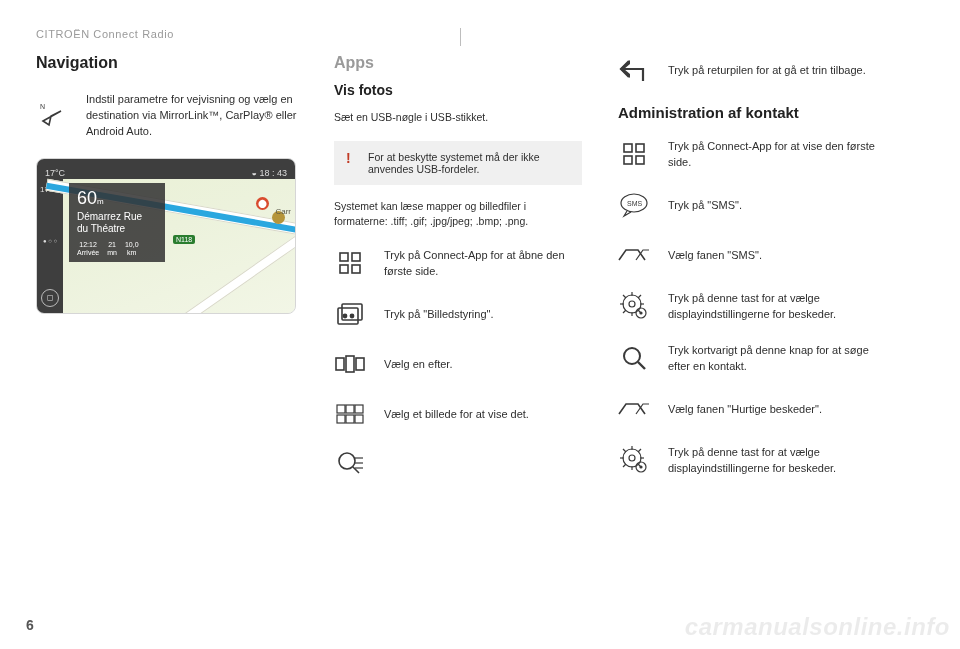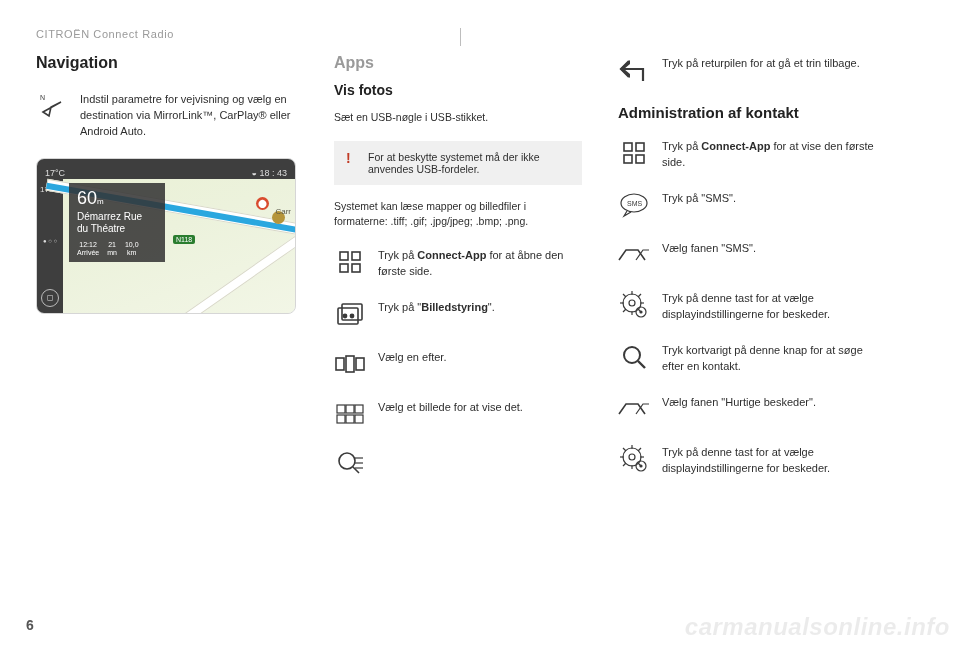--- a/index.html
+++ b/index.html
@@ -31,37 +31,37 @@
   .col-2 { flex: 0 0 248px; }
   .col-3 { flex: 0 0 258px; }
 
   h1.nav-h { font-size: 16px; font-weight: bold; color: #222; margin-bottom: 18px; }
   h1.apps-h { font-size: 16px; font-weight: bold; color: #9a9a9a; margin-bottom: 10px; }
   h2.sub-h { font-size: 14px; font-weight: bold; color: #222; margin-bottom: 12px; }
   h1.admin-h { font-size: 15px; font-weight: bold; color: #222; margin-bottom: 16px; margin-top: 6px; }
 
   .row {
     display: flex;
-    align-items: flex-start;
-    gap: 12px;
+    align-items: center;
+    gap: 18px;
     margin-bottom: 18px;
   }
   .row .icon-box {
     flex: 0 0 32px;
     height: 32px;
     display: flex;
     align-items: center;
     justify-content: center;
   }
   .row .txt {
     flex: 1;
     line-height: 1.45;
     padding-top: 2px;
   }
-  .row .txt b { font-weight: bold; }
+  .row .txt b { font-weight: normal; }
 
   .screenshot {
     width: 260px;
     height: 156px;
     border: 1px solid #d6d6d6;
     border-radius: 8px;
     background: #e9eef0;
     position: relative;
     overflow: hidden;
     margin-top: 4px;

